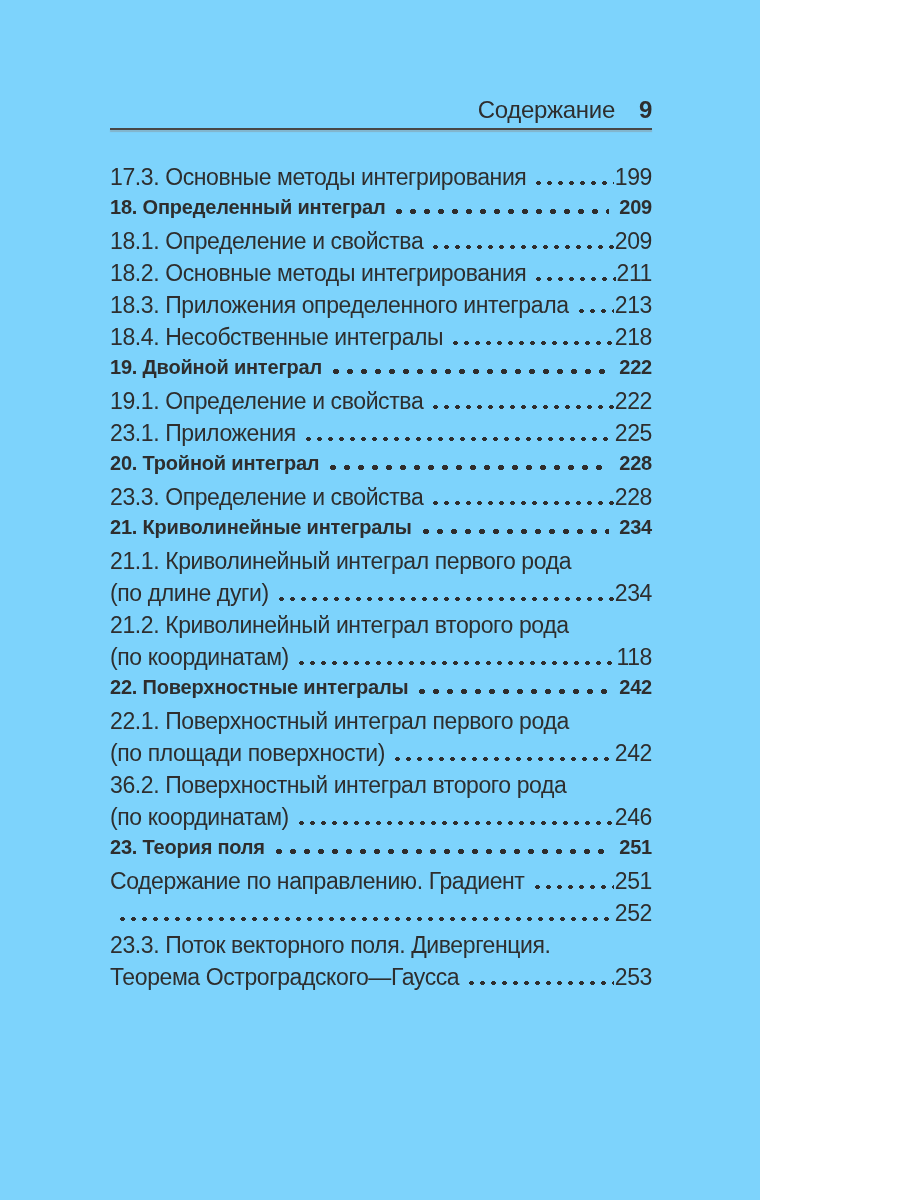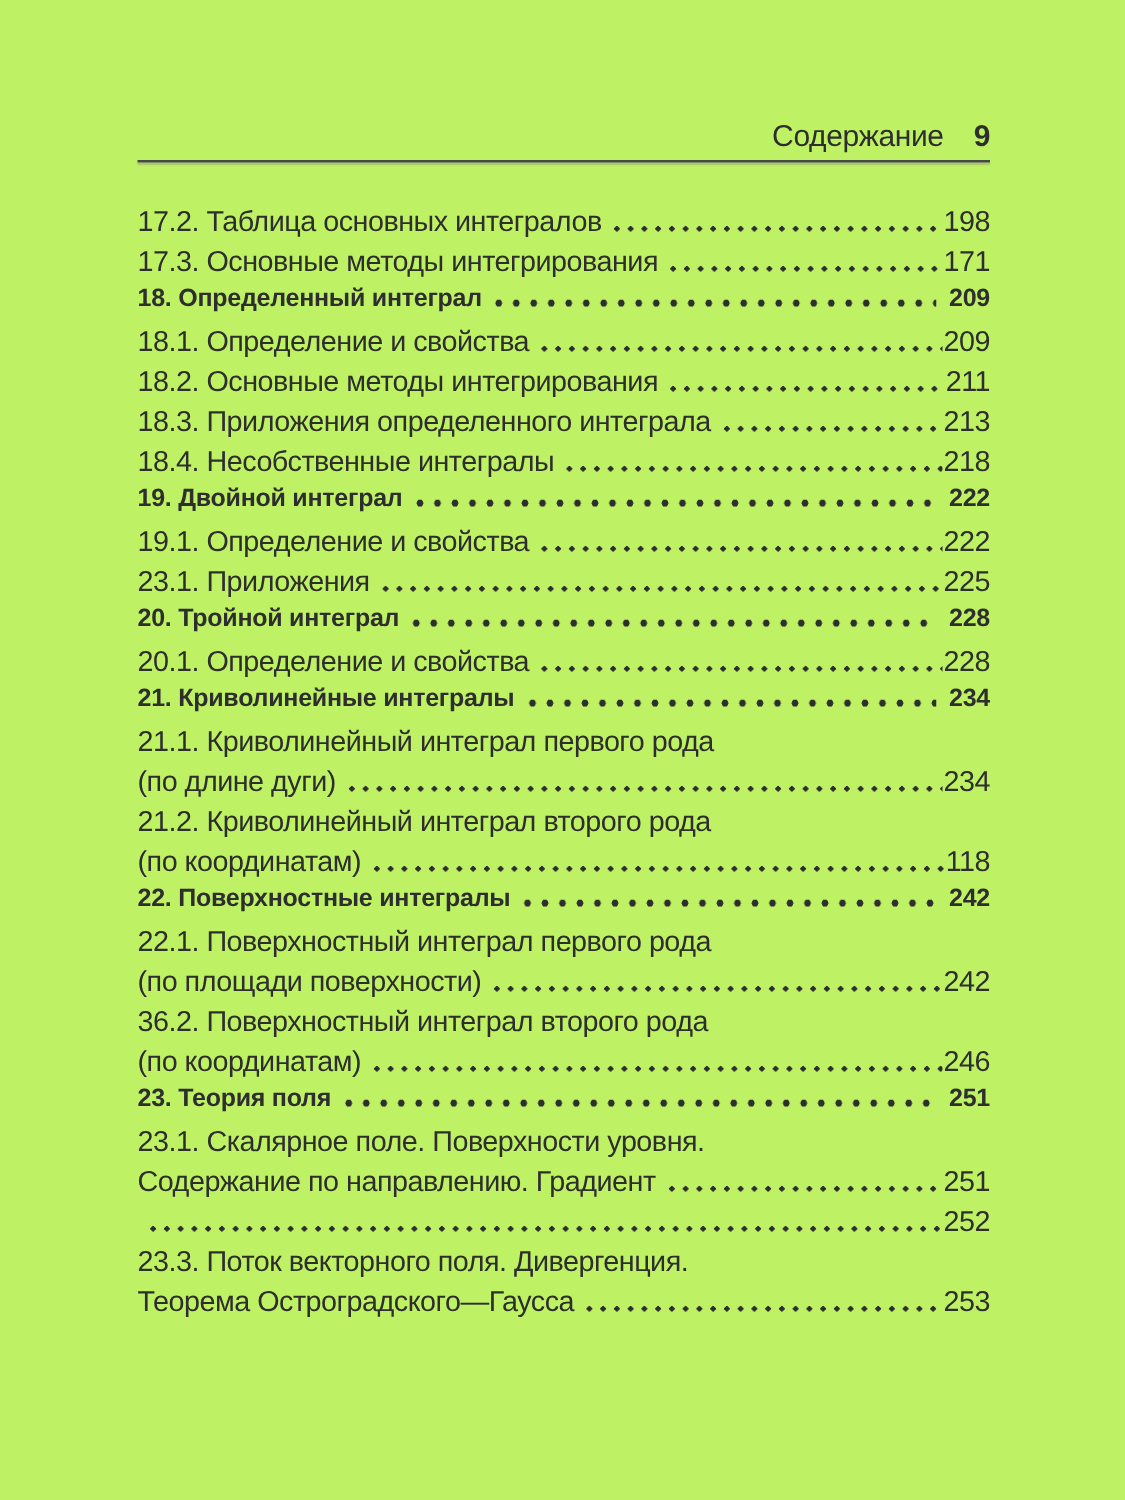--- a/index.html
+++ b/index.html
@@ -2,23 +2,23 @@
 <html lang="ru"><head>
 <meta charset="utf-8">
 <style>
   html, body {
     margin: 0;
     padding: 0;
     background: #ffffff;
   }
   .page {
     position: relative;
-    width: 900px;
+    width: 760px;
     height: 1200px;
-    background: #bef264;
+    background: #7dd3fc;
     font-family: "Liberation Sans", "DejaVu Sans", sans-serif;
     color: #2e2e2e;
     overflow: hidden;
   }
   
   .header {
     position: absolute;
     top: 96px;
     left: 110px;
     right: 108px;
@@ -93,28 +93,23 @@
 <div class="page">
 
   <div class="header">
     <span class="header-title">Содержание</span><span class="header-page">9</span>
   </div>
 
   <div class="header-rule"></div>
 
   <div class="toc" id="toc-list">
       <div class="toc-row">
-    <span class="toc-text">17.2. Таблица основных интегралов</span>
-    <span class="leader"></span>
-    <span class="toc-page">198</span>
-  </div>
-      <div class="toc-row">
     <span class="toc-text">17.3. Основные методы интегрирования</span>
     <span class="leader"></span>
-    <span class="toc-page">171</span>
+    <span class="toc-page">199</span>
   </div>
       <div class="toc-row bold">
     <span class="toc-text">18. Определенный интеграл</span>
     <span class="leader"></span>
     <span class="toc-page">209</span>
   </div>
       <div class="toc-row">
     <span class="toc-text">18.1. Определение и свойства</span>
     <span class="leader"></span>
     <span class="toc-page">209</span>
@@ -148,21 +143,21 @@
     <span class="toc-text">23.1. Приложения</span>
     <span class="leader"></span>
     <span class="toc-page">225</span>
   </div>
       <div class="toc-row bold">
     <span class="toc-text">20. Тройной интеграл</span>
     <span class="leader"></span>
     <span class="toc-page">228</span>
   </div>
       <div class="toc-row">
-    <span class="toc-text">20.1. Определение и свойства</span>
+    <span class="toc-text">23.3. Определение и свойства</span>
     <span class="leader"></span>
     <span class="toc-page">228</span>
   </div>
       <div class="toc-row bold">
     <span class="toc-text">21. Криволинейные интегралы</span>
     <span class="leader"></span>
     <span class="toc-page">234</span>
   </div>
       <div class="toc-row no-page">
     <span class="toc-text">21.1. Криволинейный интеграл первого рода</span>
@@ -203,24 +198,20 @@
       <div class="toc-row">
     <span class="toc-text">(по координатам)</span>
     <span class="leader"></span>
     <span class="toc-page">246</span>
   </div>
       <div class="toc-row bold">
     <span class="toc-text">23. Теория поля</span>
     <span class="leader"></span>
     <span class="toc-page">251</span>
   </div>
-      <div class="toc-row no-page">
-    <span class="toc-text">23.1. Скалярное поле. Поверхности уровня.</span>
-
-  </div>
       <div class="toc-row">
     <span class="toc-text">Содержание по направлению. Градиент</span>
     <span class="leader"></span>
     <span class="toc-page">251</span>
   </div>
       <div class="toc-row">
     <span class="leader"></span>
     <span class="toc-page">252</span>
   </div>
       <div class="toc-row no-page">

